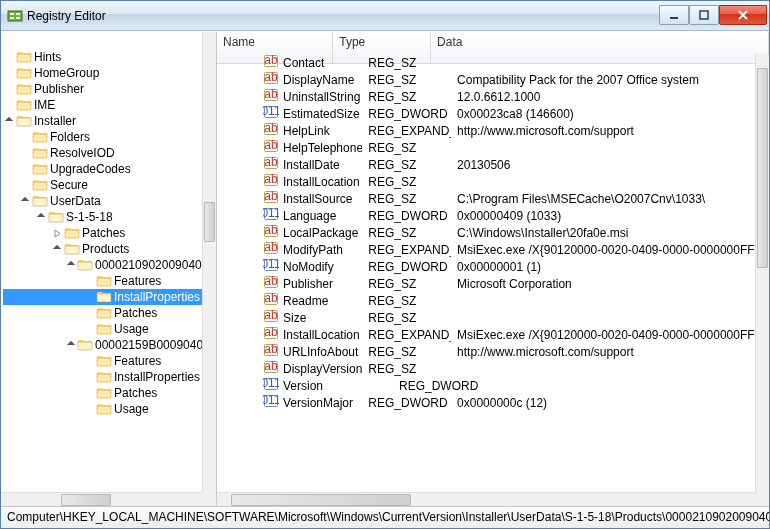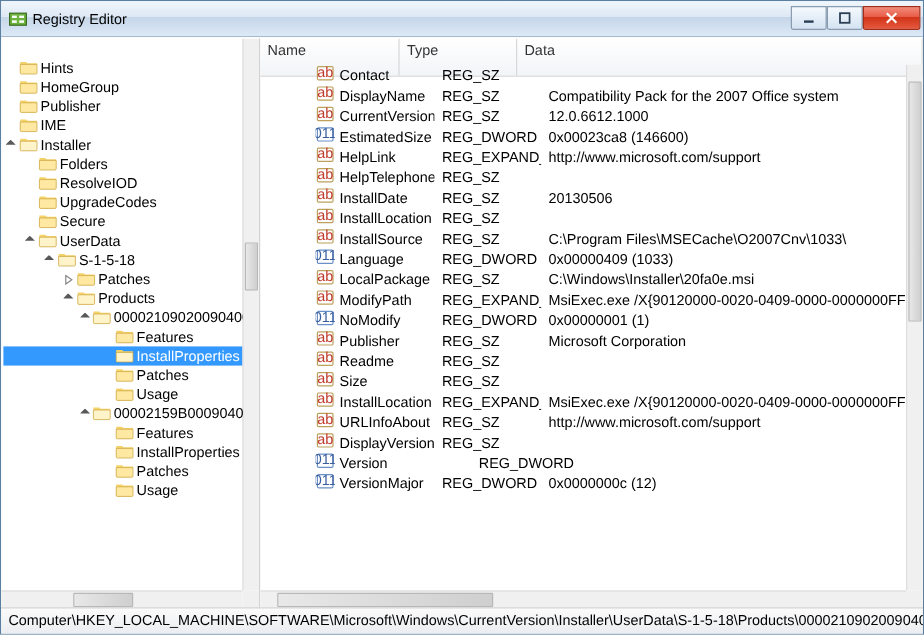--- a/index.html
+++ b/index.html
@@ -351,21 +351,21 @@
     <div class="cell" style="width:400px">
               <span>Compatibility Pack for the 2007 Office system</span>
             </div>
   </div>
           <div class="row">
     <div class="cell" style="width:136px">
       <span><svg class="valicon" viewBox="0 0 16 16">
                   <rect x="1.5" y="2.5" width="13" height="11" rx="1" fill="#fff" stroke="#bda05a"></rect>
                   <text x="8" y="11" text-anchor="middle" font-size="8" fill="#c0392b" font-family="Tahoma">ab</text>
                 </svg></span>
-      <span>CurrentVersion</span>
+      <span>UninstallString</span>
     </div>
     <div class="cell" style="width:114px">
               <span>REG_SZ</span>
             </div>
     <div class="cell" style="width:400px">
               <span>12.0.6612.1000</span>
             </div>
   </div>
           <div class="row">
     <div class="cell" style="width:136px">

